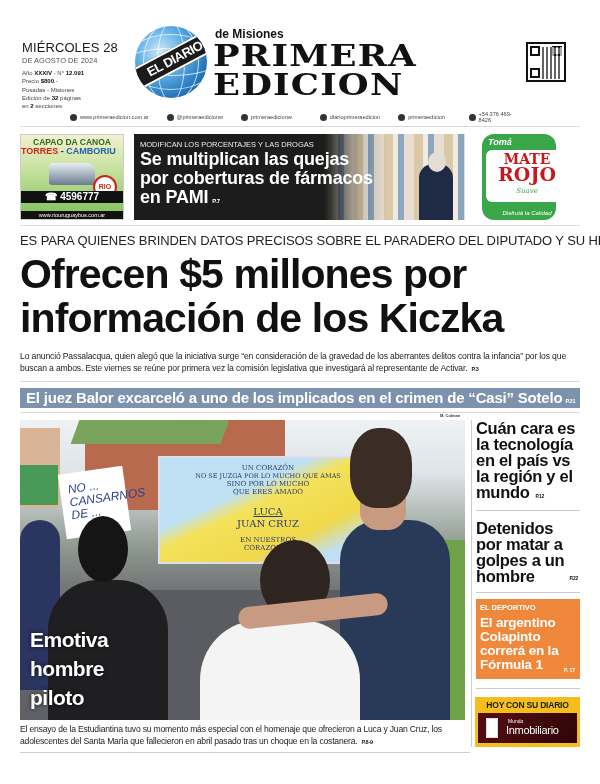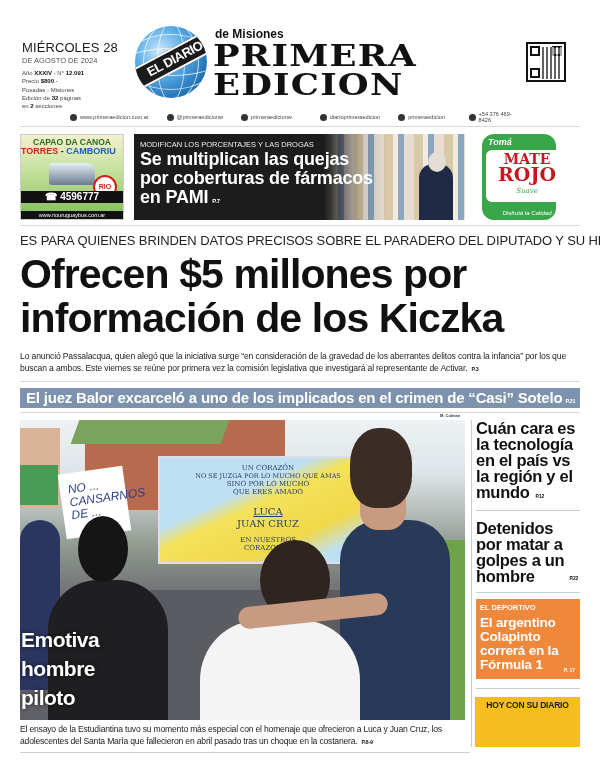--- a/index.html
+++ b/index.html
@@ -92,21 +92,21 @@
   .photo-main .sign2 span { position: absolute; left: 8px; top: 10px; font-size: 12px; color: #2b3f8a; font-style: italic; line-height: 13px; }
   .photo-main .man { position: absolute; left: 320px; top: 100px; width: 110px; height: 200px; background: #283a57; border-radius: 40px 40px 0 0; }
   .photo-main .manhead { position: absolute; left: 330px; top: 8px; width: 62px; height: 80px; background: #3b2d25; border-radius: 45% 45% 40% 40%; }
   .photo-main .manneck { position: absolute; left: 340px; top: 70px; width: 46px; height: 40px; background: #c89a80; border-radius: 0 0 18px 18px; }
   .photo-main .girl { position: absolute; left: 180px; top: 200px; width: 160px; height: 100px; background: #f4f4f4; border-radius: 60px 60px 0 0; }
   .photo-main .girlhead { position: absolute; left: 240px; top: 120px; width: 70px; height: 80px; background: #2e2420; border-radius: 50%; }
   .photo-main .arm { position: absolute; left: 218px; top: 180px; width: 150px; height: 22px; background: #c99a82; border-radius: 12px; transform: rotate(-6deg); }
   .photo-main .jacket { position: absolute; left: 28px; top: 160px; width: 120px; height: 140px; background: #1f1f22; border-radius: 50px 50px 0 0; }
   .photo-main .jackhead { position: absolute; left: 58px; top: 96px; width: 50px; height: 66px; background: #151515; border-radius: 50%; }
   .photo-main .girl2 { position: absolute; left: 0; top: 100px; width: 40px; height: 170px; background: #2a3560; border-radius: 20px 20px 0 0; }
-  .photo-main .overlay { position: absolute; left: 1px; top: 205px; font-size: 21px; line-height: 29px; font-weight: bold; color: #fff; letter-spacing: -0.5px; text-shadow: 0 0 4px rgba(0,0,0,0.7); }
+  .photo-main .overlay { position: absolute; left: 10px; top: 205px; font-size: 21px; line-height: 29px; font-weight: bold; color: #fff; letter-spacing: -0.5px; text-shadow: 0 0 4px rgba(0,0,0,0.7); }
   .credit-top { position: absolute; left: 440px; top: 413px; font-size: 4px; font-weight: bold; color: #333; }
 
   .caption { position: absolute; left: 20px; top: 724px; width: 450px; font-size: 8.6px; line-height: 11.5px; color: #222; letter-spacing: -0.2px; }
   .rule-bottom { position: absolute; left: 20px; top: 752px; width: 450px; height: 1px; background: #d0d0d0; }
 
   
   .vrule { position: absolute; left: 471px; top: 420px; width: 1px; height: 327px; background: #ccc; }
   .side1 { position: absolute; left: 476px; top: 420px; width: 104px; font-size: 16.5px; line-height: 16px; font-weight: bold; color: #111; letter-spacing: -0.3px; }
   .side2 { position: absolute; left: 476px; top: 520px; width: 104px; font-size: 16.5px; line-height: 16px; font-weight: bold; color: #111; letter-spacing: -0.3px; }
   .side .pg { font-size: 5px; margin-left: 6px; }
@@ -275,13 +275,18 @@
 
 <div class="deport">
   <div class="kick">EL DEPORTIVO</div>
   <div class="title">El argentino Colapinto correrá en la Fórmula 1</div>
   <div class="pg">P. 17</div>
 </div>
 <div class="hr" style="top:688px;"></div>
 
 <div class="hoy">
   <div class="lbl">HOY CON SU DIARIO</div>
+  <div class="box">
+    <div class="door"></div>
+    <div class="mundo">Mundo</div>
+    <div class="inmo">Inmobiliario</div>
+  </div>
 </div>
 
 </body></html>

